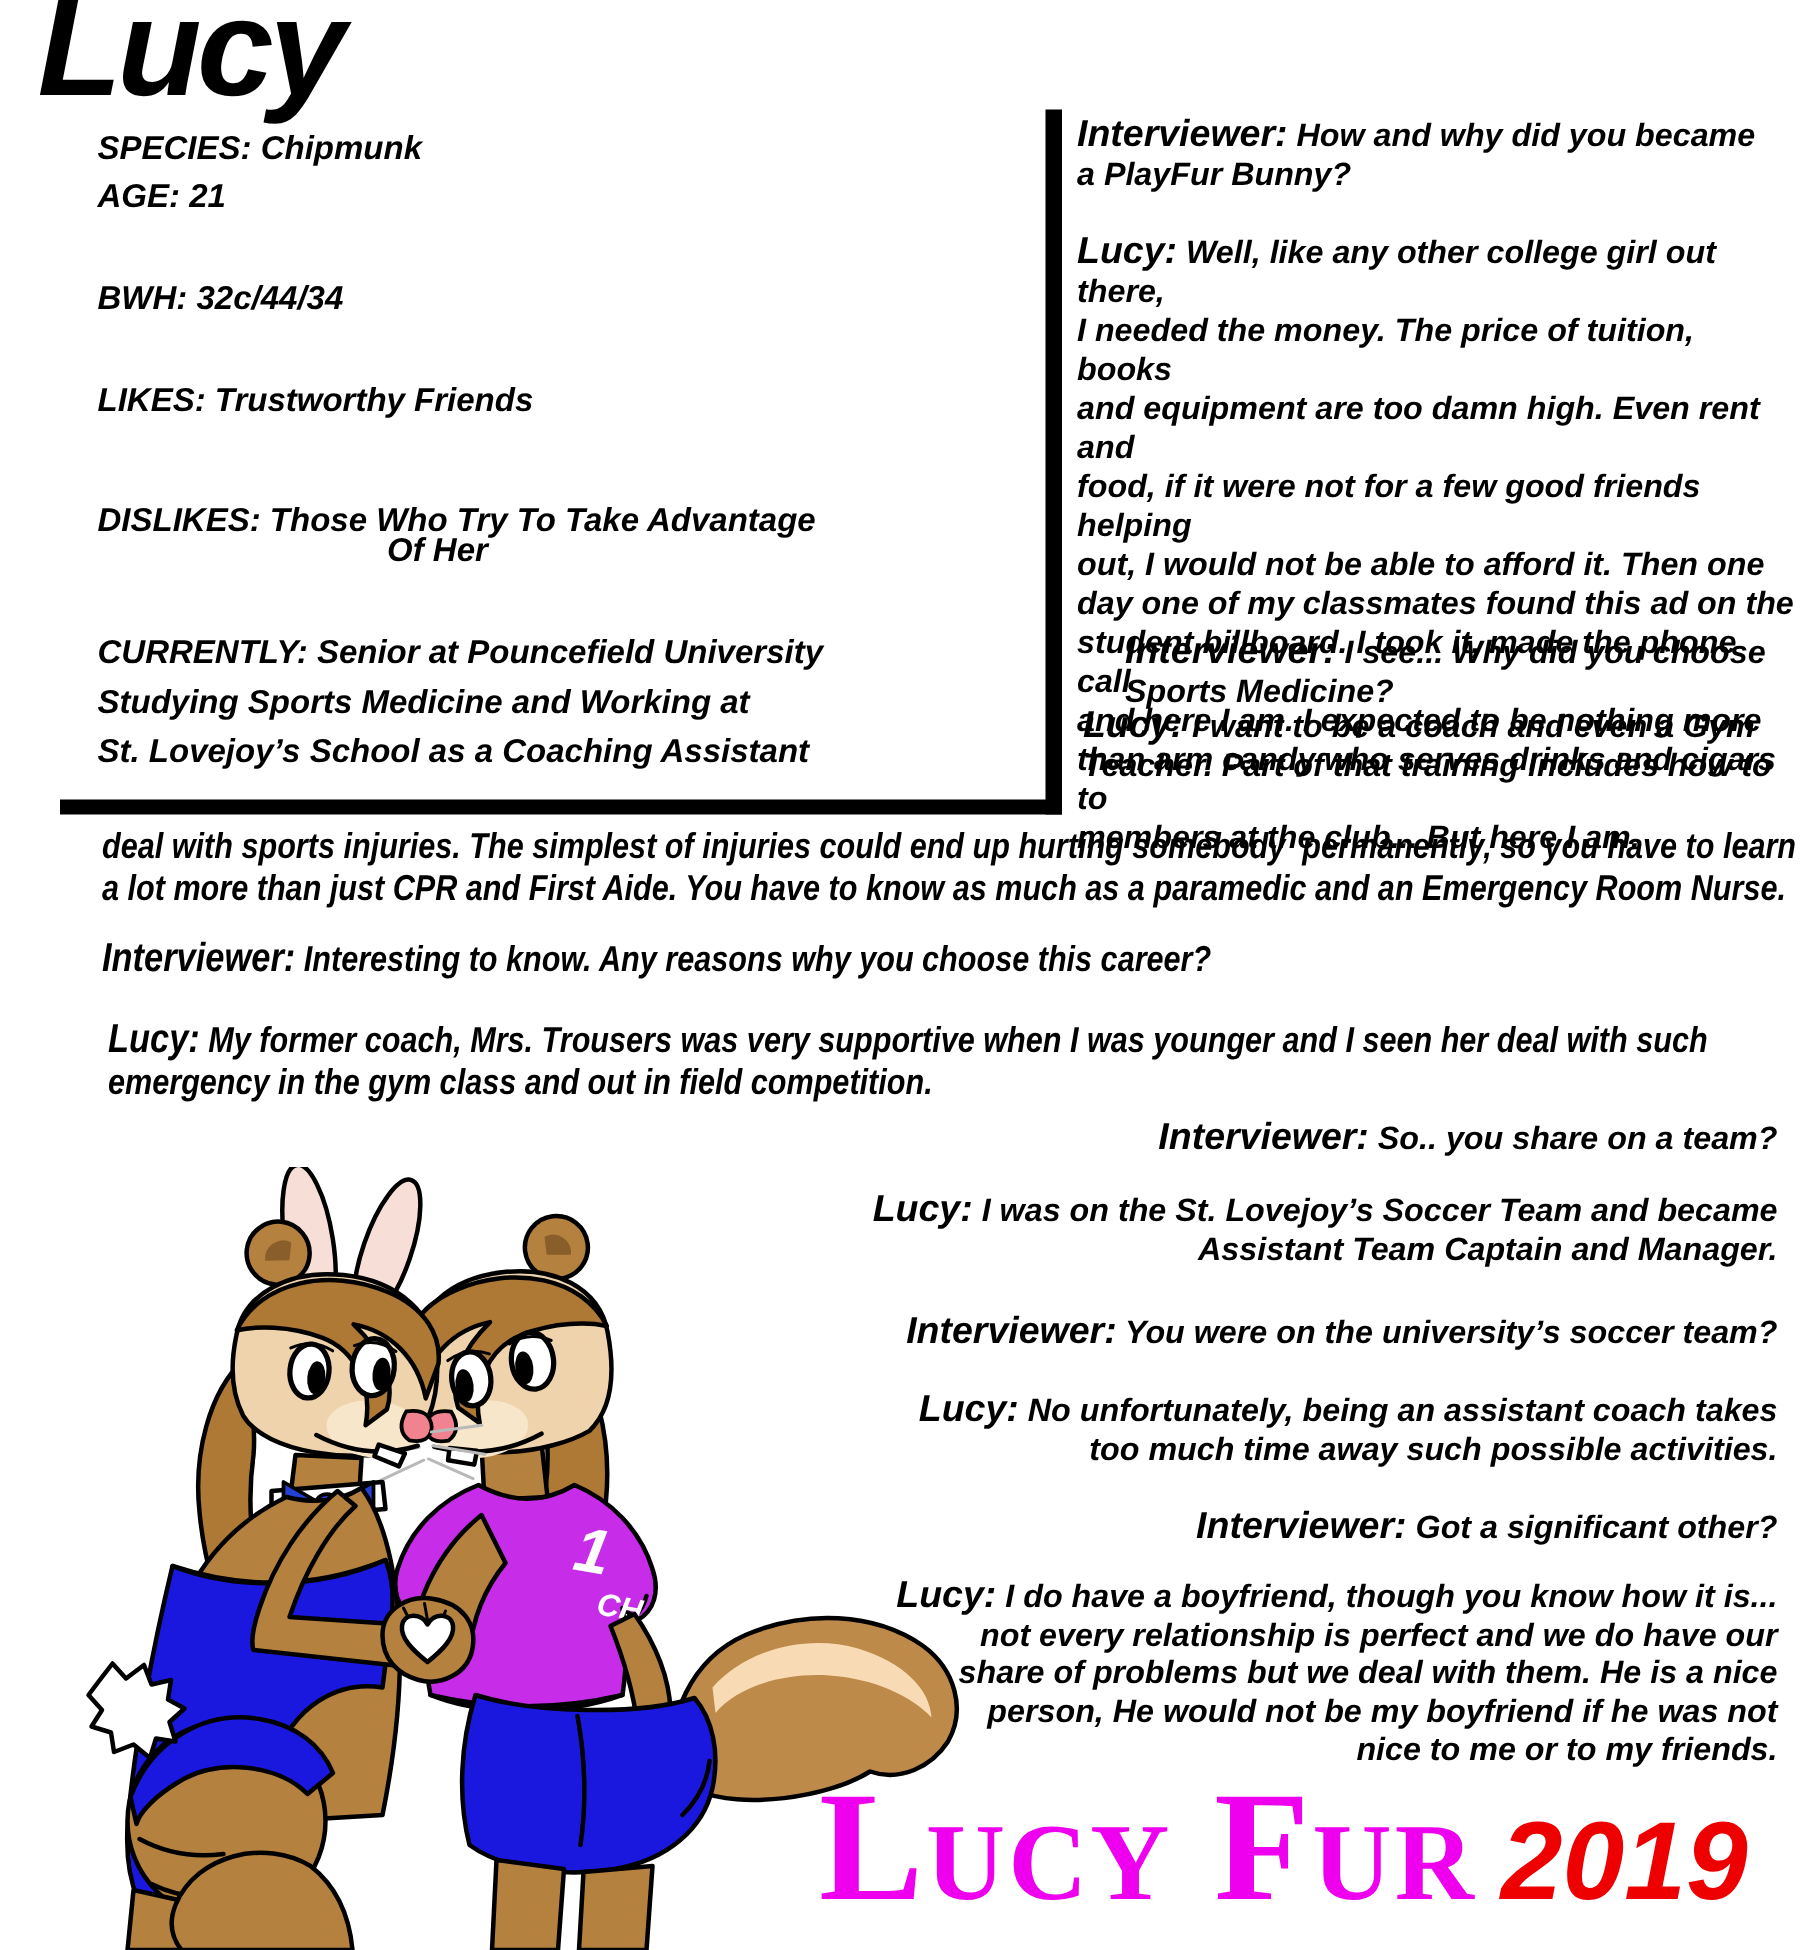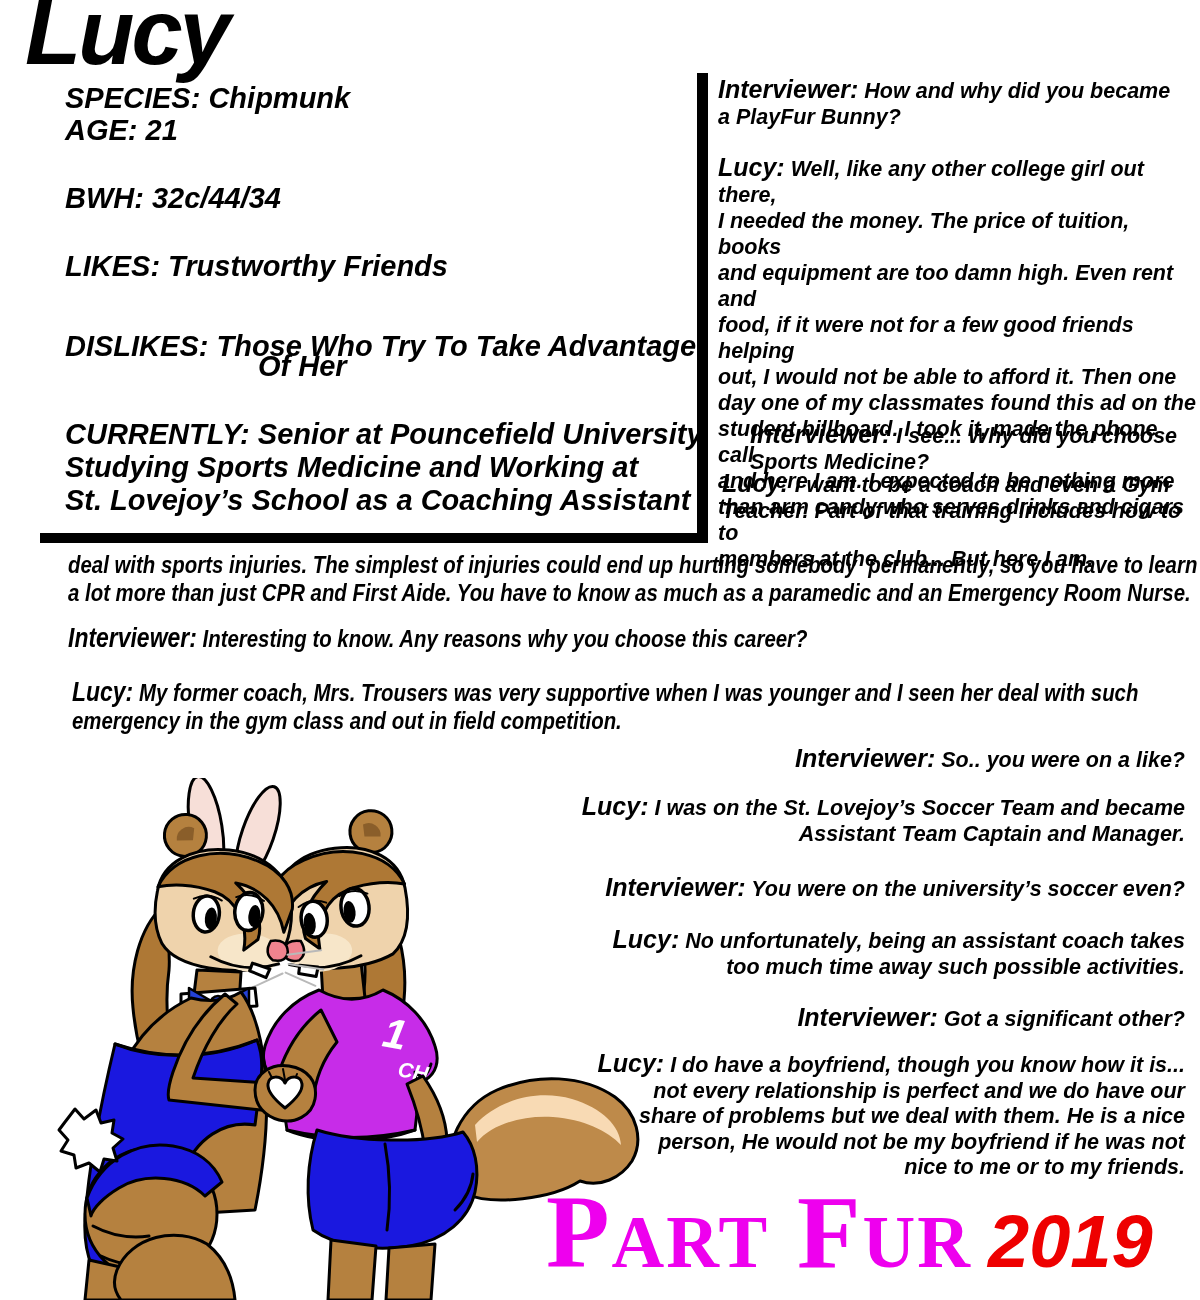--- a/index.html
+++ b/index.html
@@ -6,21 +6,21 @@
   body{
     width:1200px;height:1300px;position:relative;overflow:hidden;
     background:#ffffff;color:#000;
     font-family:"Liberation Sans",sans-serif;font-weight:bold;font-style:italic;
   }
   .abs{position:absolute;}
   
   #page-title{left:25px;top:-14px;font-size:92px;letter-spacing:-3px;line-height:1;}
   #profile-frame{left:40px;top:73px;width:657px;height:460px;
     border-right:11px solid #000;border-bottom:10px solid #000;}
-  .pline{font-size:29px;line-height:33px;white-space:pre-line;}
+  .pline{font-size:22px;line-height:33px;white-space:pre-line;}
   
   .qa{margin:0;font-size:21.5px;line-height:26px;}
   .qa .speaker{font-size:25px;}
   .speech{white-space:pre-wrap;}
   .r{text-align:right;}
   
   .cond{transform:scaleX(0.85);transform-origin:0 0;white-space:nowrap;}
   .cond .qa, .qa.cond-p{font-size:24px;line-height:28px;}
   .cond .speaker{font-size:27px;}
   .cond .speech{white-space:pre;}
@@ -115,30 +115,30 @@
 <div class="abs cond" style="left:72px;top:678px;">
   <p class="qa cond-p">
     <span class="speaker">Lucy:</span>
     <span class="speech">My former coach, Mrs. Trousers was very supportive when I was younger and I seen her deal with such
 emergency in the gym class and out in field competition.</span>
   </p>
 </div>
 
 <p class="abs qa r" style="right:15px;top:745px;">
   <span class="speaker">Interviewer:</span>
-  <span class="speech">So.. you were on a like?</span>
+  <span class="speech">So.. you share on a team?</span>
 </p>
 <p class="abs qa r" style="right:15px;top:793px;">
   <span class="speaker">Lucy:</span>
   <span class="speech">I was on the St. Lovejoy’s Soccer Team and became
 Assistant Team Captain and Manager.</span>
 </p>
 <p class="abs qa r" style="right:15px;top:874px;">
   <span class="speaker">Interviewer:</span>
-  <span class="speech">You were on the university’s soccer even?</span>
+  <span class="speech">You were on the university’s soccer team?</span>
 </p>
 <p class="abs qa r" style="right:15px;top:926px;">
   <span class="speaker">Lucy:</span>
   <span class="speech">No unfortunately, being an assistant coach takes
 too much time away such possible activities.</span>
 </p>
 <p class="abs qa r" style="right:15px;top:1004px;">
   <span class="speaker">Interviewer:</span>
   <span class="speech">Got a significant other?</span>
 </p>
@@ -275,14 +275,14 @@
   <g>
     <path class="fur" d="M230,312 C230,295 247,285 264,288 C283,291 293,304 290,321
       C287,338 269,346 254,342 C240,338 230,328 230,312 Z"></path>
     <path class="oline2" d="M244,294 l5,10 M258,291 l2,11 M272,296 l-4,10"></path>
     <path class="whitefill" stroke-width="2.5" d="M260,305 C256,297 244,297 243,306 C242,314 250,322 260,330
          C270,322 278,314 277,306 C276,297 264,297 260,305 Z"></path>
   </g>
 </svg>
 
 <div class="abs" id="logo">
-  <span class="playfur" style="color: rgb(238, 0, 238);">Part Fur</span><span class="year" style="color: rgb(238, 0, 0);">2019</span>
+  <span class="playfur" style="color: rgb(238, 0, 238);">Lucy Fur</span><span class="year" style="color: rgb(238, 0, 0);">2019</span>
 </div>
 
 </body></html>

